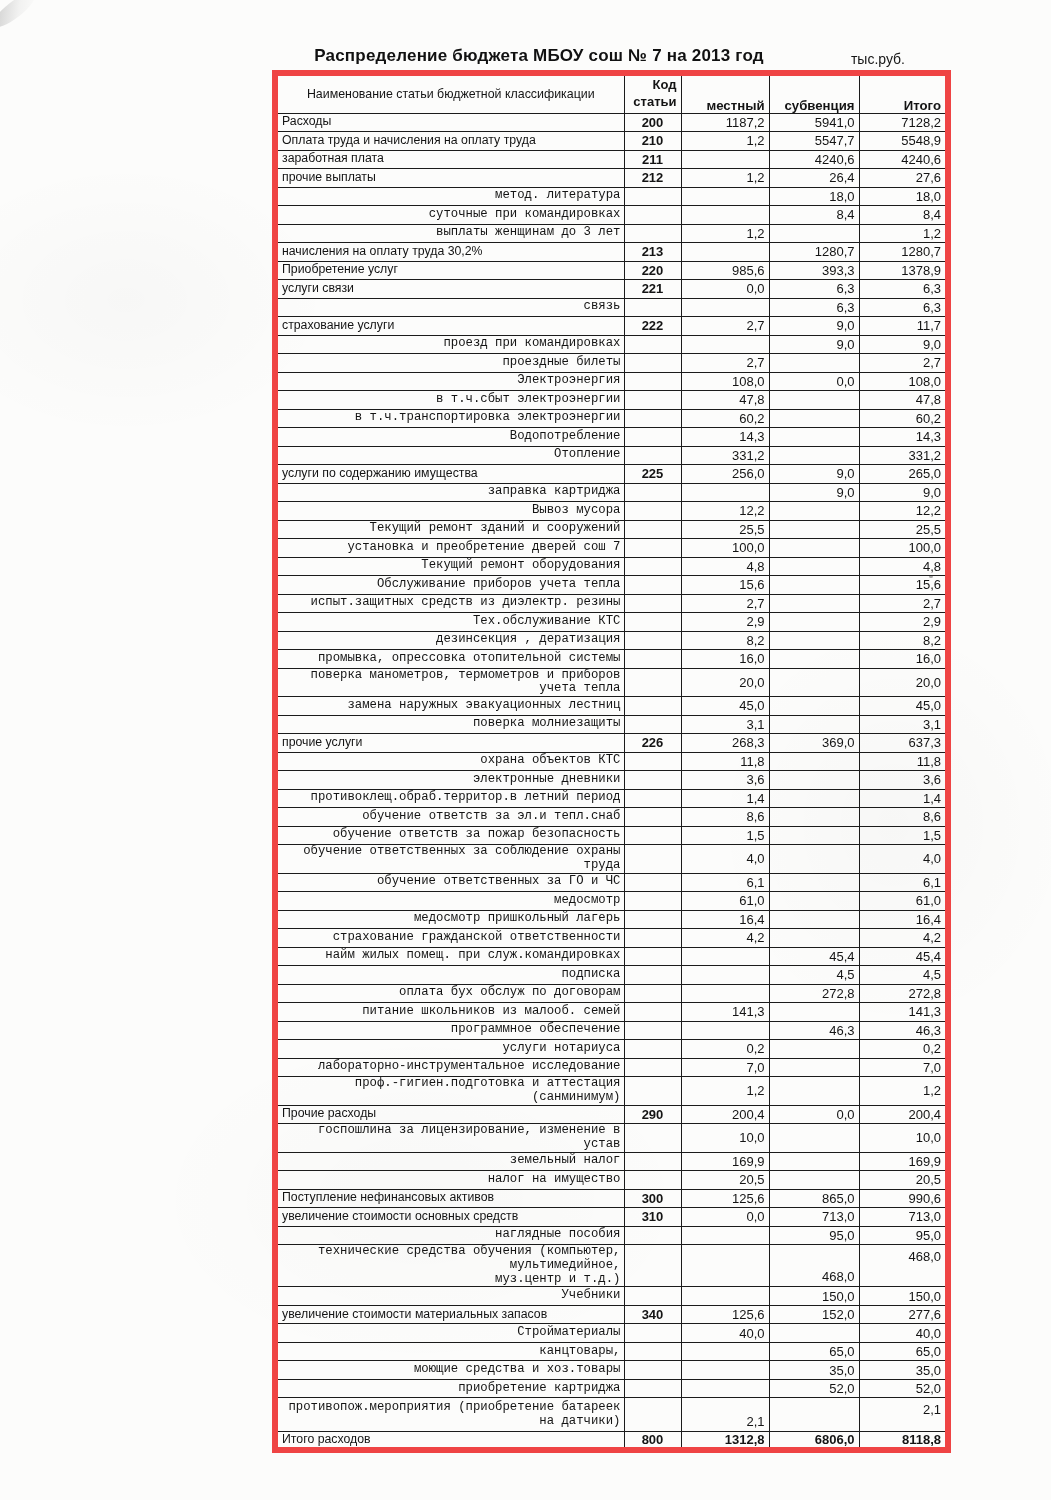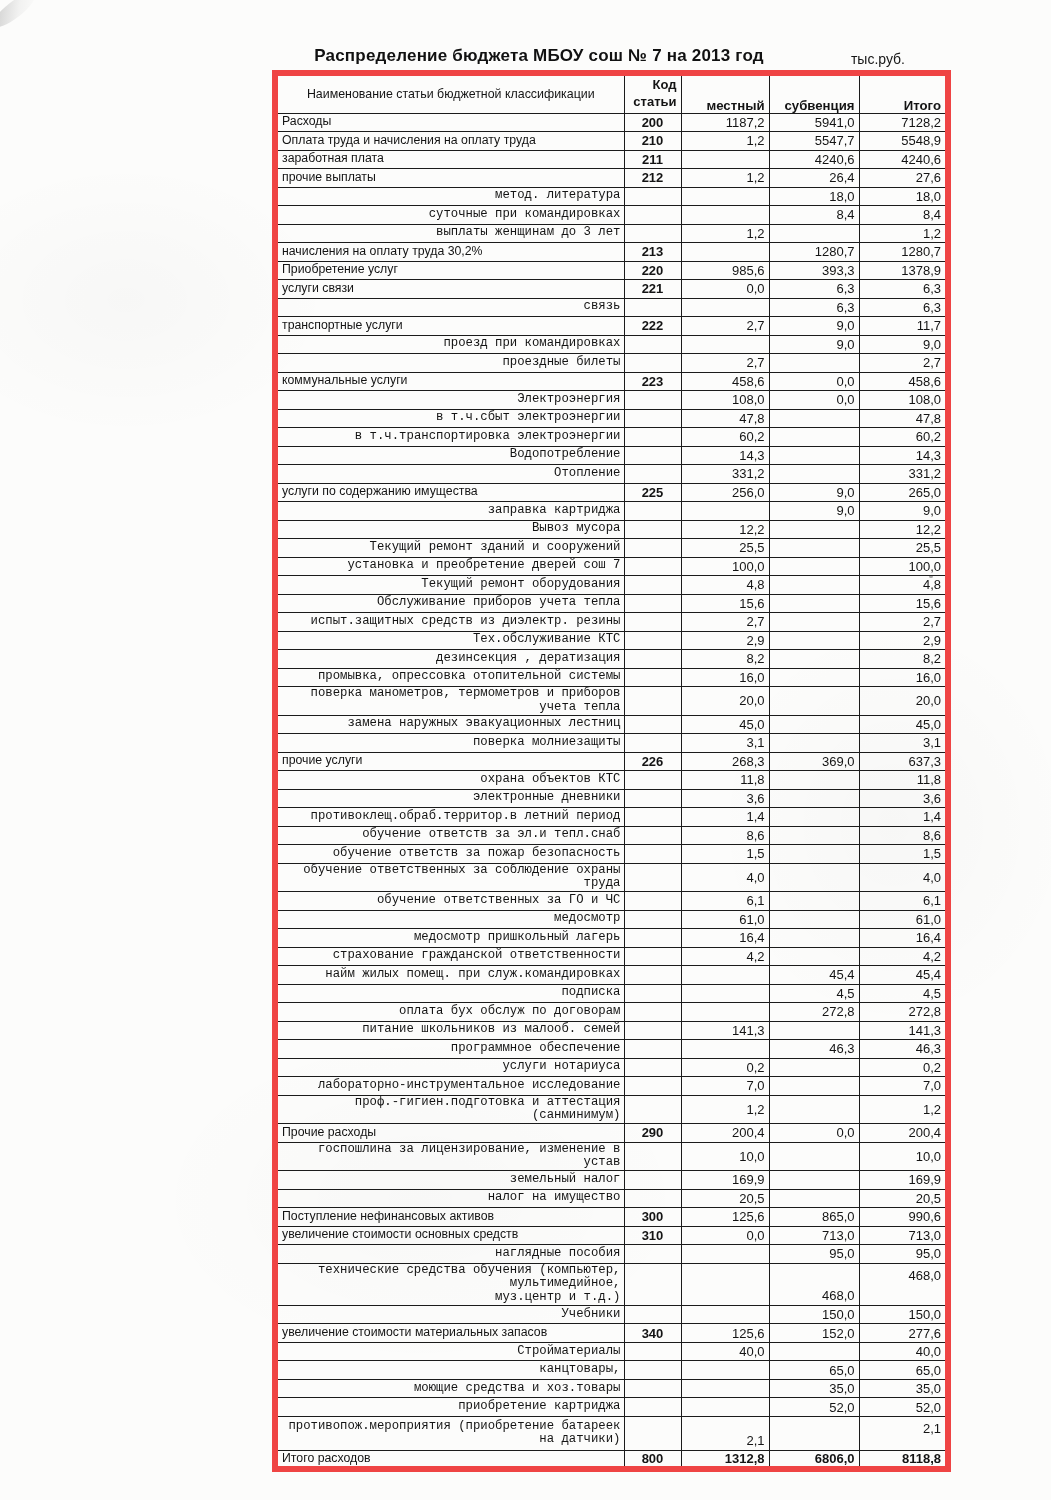--- a/index.html
+++ b/index.html
@@ -164,46 +164,39 @@
         <td class="total">6,3</td>
       </tr>
       <tr class="item">
         <td class="name">связь</td>
         <td class="code"></td>
         <td class="local"></td>
         <td class="subvention">6,3</td>
         <td class="total">6,3</td>
       </tr>
       <tr class="section">
-        <td class="name">транспортные услуги</td>
+        <td class="name">страхование услуги</td>
         <td class="code">222</td>
         <td class="local">2,7</td>
         <td class="subvention">9,0</td>
         <td class="total">11,7</td>
       </tr>
       <tr class="item">
         <td class="name">проезд при командировках</td>
         <td class="code"></td>
         <td class="local"></td>
         <td class="subvention">9,0</td>
         <td class="total">9,0</td>
       </tr>
       <tr class="item">
         <td class="name">проездные билеты</td>
         <td class="code"></td>
         <td class="local">2,7</td>
         <td class="subvention"></td>
         <td class="total">2,7</td>
-      </tr>
-      <tr class="section">
-        <td class="name">коммунальные услуги</td>
-        <td class="code">223</td>
-        <td class="local">458,6</td>
-        <td class="subvention">0,0</td>
-        <td class="total">458,6</td>
       </tr>
       <tr class="item">
         <td class="name">Электроэнергия</td>
         <td class="code"></td>
         <td class="local">108,0</td>
         <td class="subvention">0,0</td>
         <td class="total">108,0</td>
       </tr>
       <tr class="item">
         <td class="name">в т.ч.сбыт электроэнергии</td>

